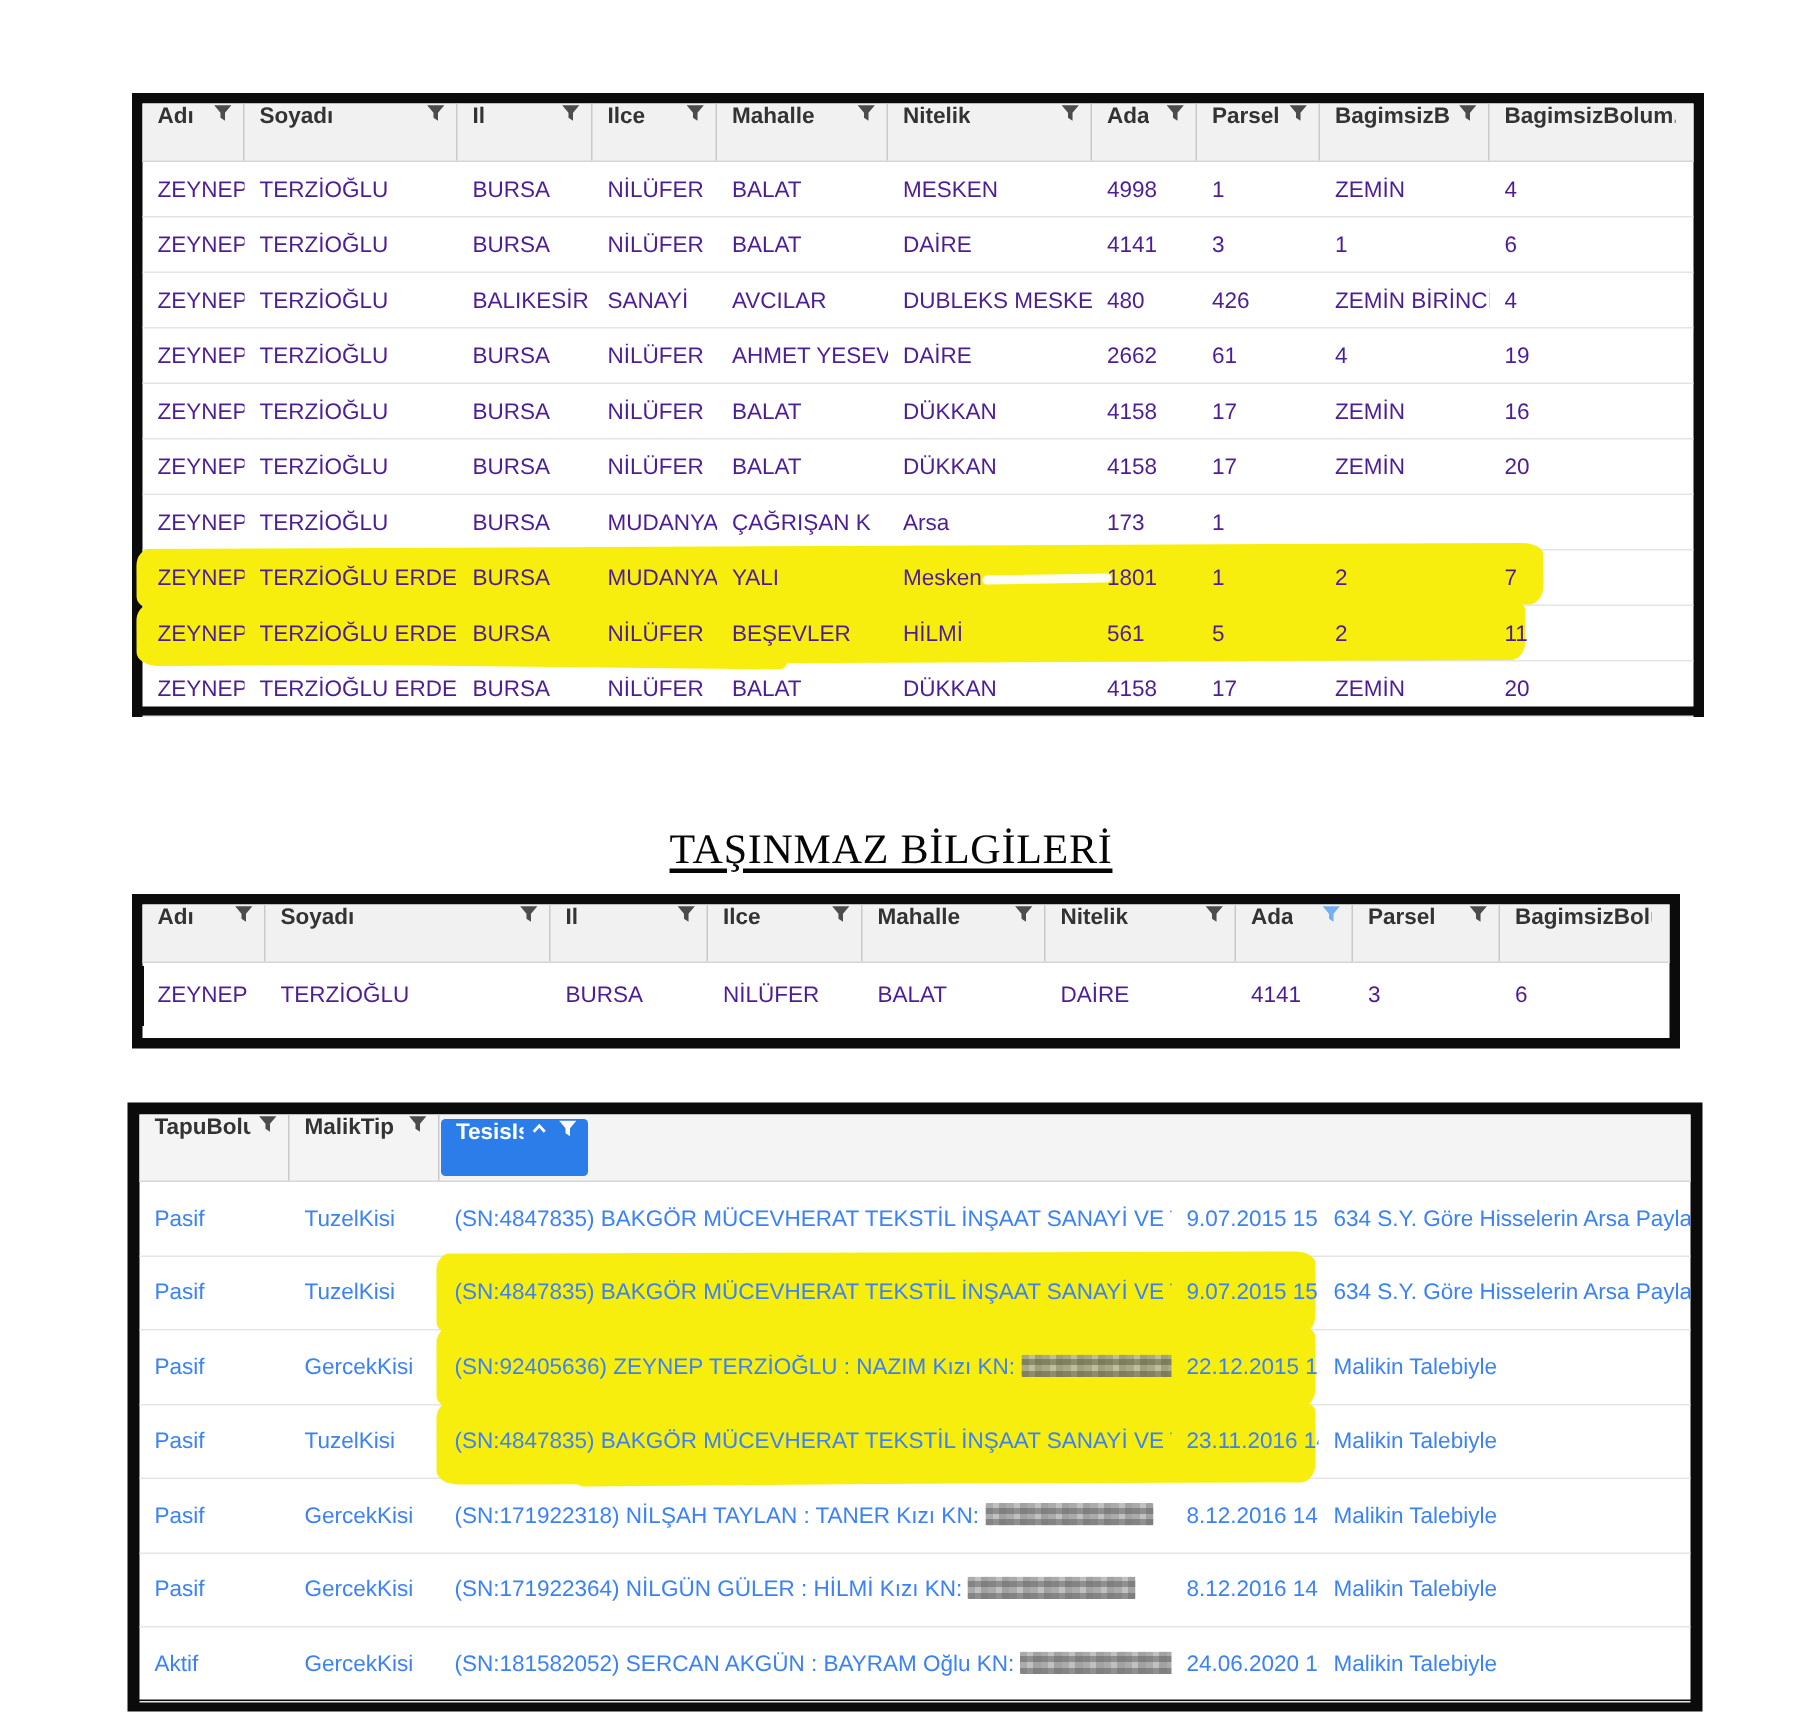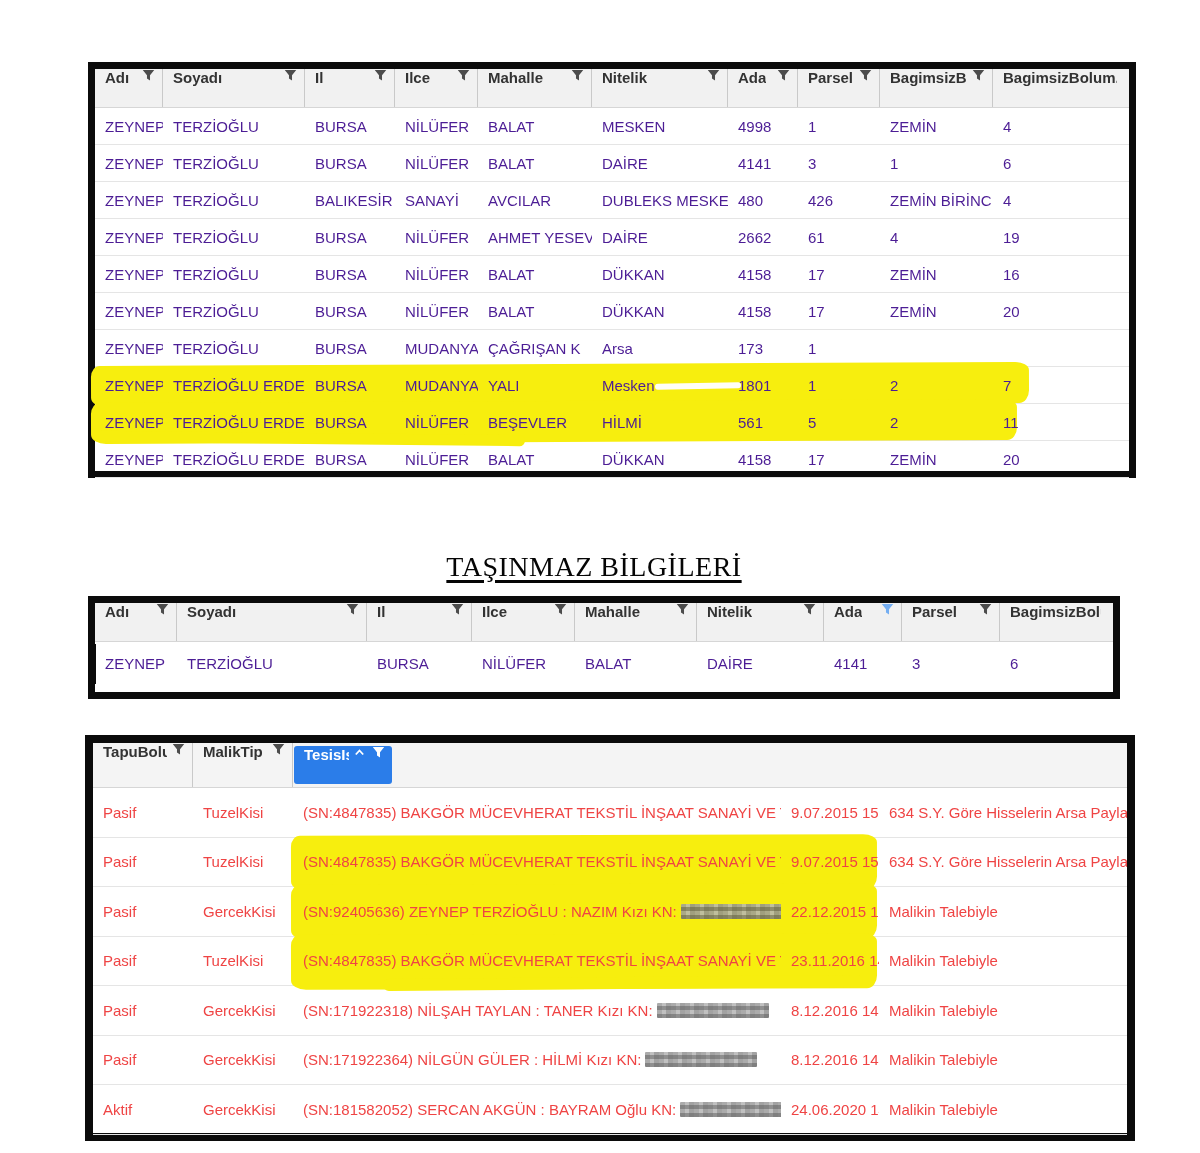--- a/index.html
+++ b/index.html
@@ -25,21 +25,21 @@
   .funnel.active{fill:#74aef2;}
   .funnel.white{fill:#ffffff;}
   .caret{width:11px;height:9px;fill:none;stroke:#ffffff;stroke-width:1.8;flex:none;}
   .hcell.sorted{background:#2b7de9;color:#fff;border-right:none;border-radius:3px;
                 margin:3px 4px 3px 1px;height:auto;}
 
   .rows{position:relative;}
   .row{display:flex;align-items:center;height:36px;border-bottom:1px solid #e5e5e5;
        position:relative;font-size:15px;color:#4c1d95;}
   #t2 .row{height:42px;border-bottom:none;}
-  #t3 .row{height:48.5px;font-size:15px;color:#ef4444;}
+  #t3 .row{height:48.5px;font-size:15px;color:#3b82f6;}
   .cell{box-sizing:border-box;padding:0 6px 0 10px;white-space:nowrap;overflow:hidden;
         position:relative;z-index:1;flex:none;}
 
   
   #t1 .c0{width:68px}  #t1 .c1{width:142px} #t1 .c2{width:90px}  #t1 .c3{width:83px}
   #t1 .c4{width:114px} #t1 .c5{width:136px} #t1 .c6{width:70px}  #t1 .c7{width:82px}
   #t1 .c8{width:113px} #t1 .c9{width:136px}
   #t2 .c0{width:82px}  #t2 .c1{width:190px} #t2 .c2{width:105px} #t2 .c3{width:103px}
   #t2 .c4{width:122px} #t2 .c5{width:127px} #t2 .c6{width:78px}  #t2 .c7{width:98px}
   #t2 .c8{width:113px}

